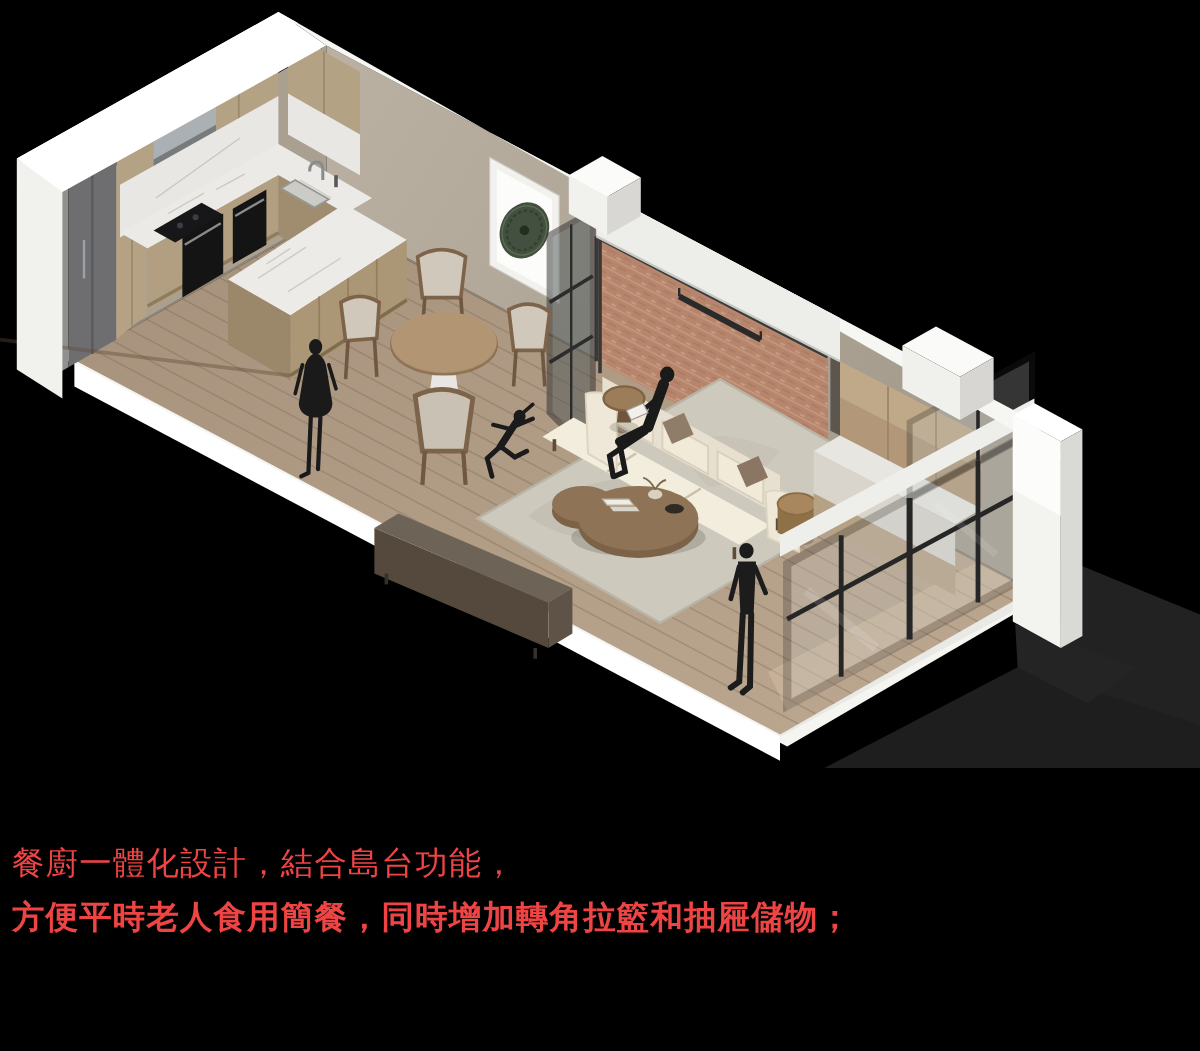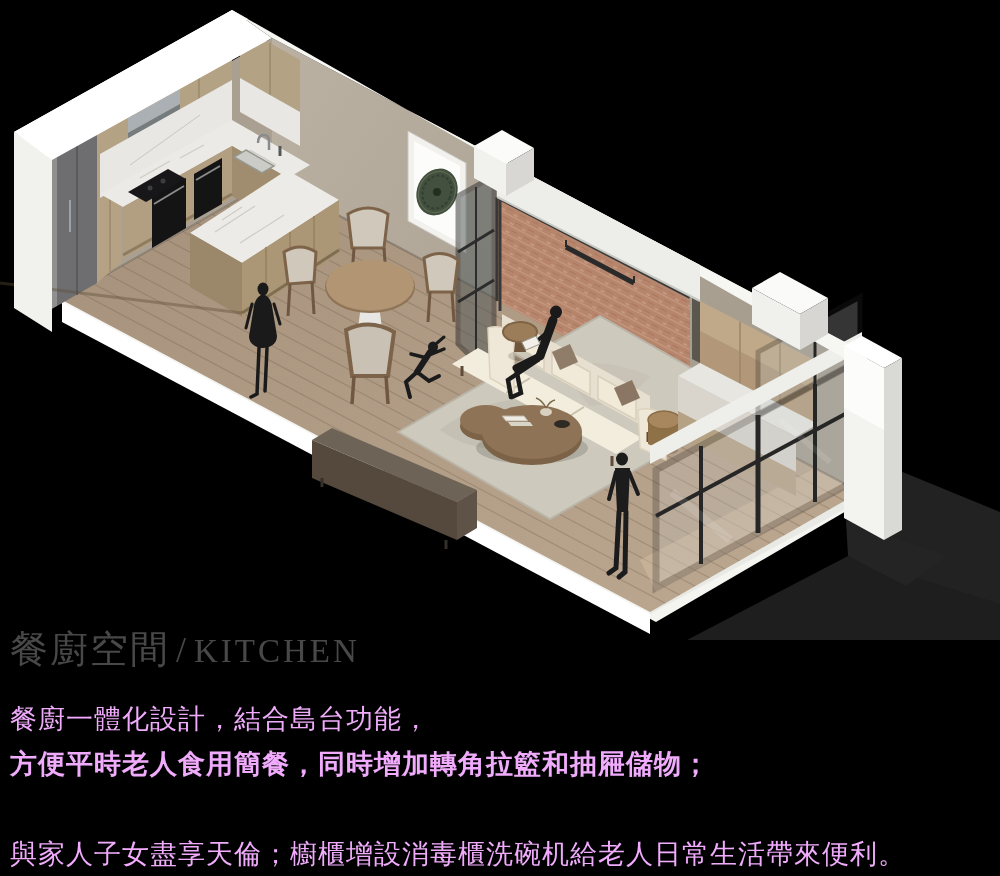--- a/index.html
+++ b/index.html
@@ -3,21 +3,21 @@
 <meta charset="utf-8">
 <style>
   html,body{margin:0;padding:0;background:#000;}
   .page{position:relative;width:1000px;height:876px;background:#000;overflow:hidden;
         font-family:"Liberation Serif","DejaVu Serif",serif;}
   .render{position:absolute;left:0;top:0;width:1000px;height:640px;}
   .caption{position:absolute;left:10px;color:#424242;white-space:nowrap;}
   .title-line{top:624px;font-size:38px;color:#484848;letter-spacing:2px;}
   .title-line .en{font-size:33px;letter-spacing:3px;}
   .title-line .sep{font-size:36px;padding:0 6px;}
-  .body-line{font-size:27px;letter-spacing:1px;color:#f0abfc;}
+  .body-line{font-size:27px;letter-spacing:1px;color:#ef4444;}
   .l1{top:701px;} .l2{top:746px;font-weight:bold;} .l3{top:791px;} .l4{top:836px;}
 </style>
 </head>
 <body>
 
 <div class="page">
 
   <svg class="render" viewBox="0 0 1000 640" xmlns="http://www.w3.org/2000/svg">
     <defs>
       <clipPath id="floorClip">
@@ -335,19 +335,15 @@
       <path d="M522,342 L536,336 L540,344 L526,350 Z" fill="#f2f0e8" stroke="#9a9a92" stroke-width="1"></path>
     </g>
     <g stroke="#1c1c1c" fill="#1c1c1c" stroke-linecap="round">
       <ellipse cx="622" cy="459" rx="6" ry="6.5" stroke="none"></ellipse>
       <path d="M615,468 L630,468 L628,512 L617,512 Z" stroke="none"></path>
       <path d="M616,472 L609,499 M629,472 L638,494" stroke-width="4" fill="none"></path>
       <path d="M619,512 L616,568 L609,573 M626,512 L625,572 L619,577" stroke-width="5" fill="none"></path>
     </g>
   </svg>
 
-  <div class="caption title-line">
-    <span class="zh">餐廚空間</span><span class="sep">/</span><span class="en">KITCHEN</span>
-  </div>
   <div class="caption body-line l1">餐廚一體化設計，結合島台功能，</div>
   <div class="caption body-line l2">方便平時老人食用簡餐，同時增加轉角拉籃和抽屜儲物；</div>
-  <div class="caption body-line l4">與家人子女盡享天倫；櫥櫃增設消毒櫃洗碗机給老人日常生活帶來便利。</div>
 </div>
 
 </body></html>

